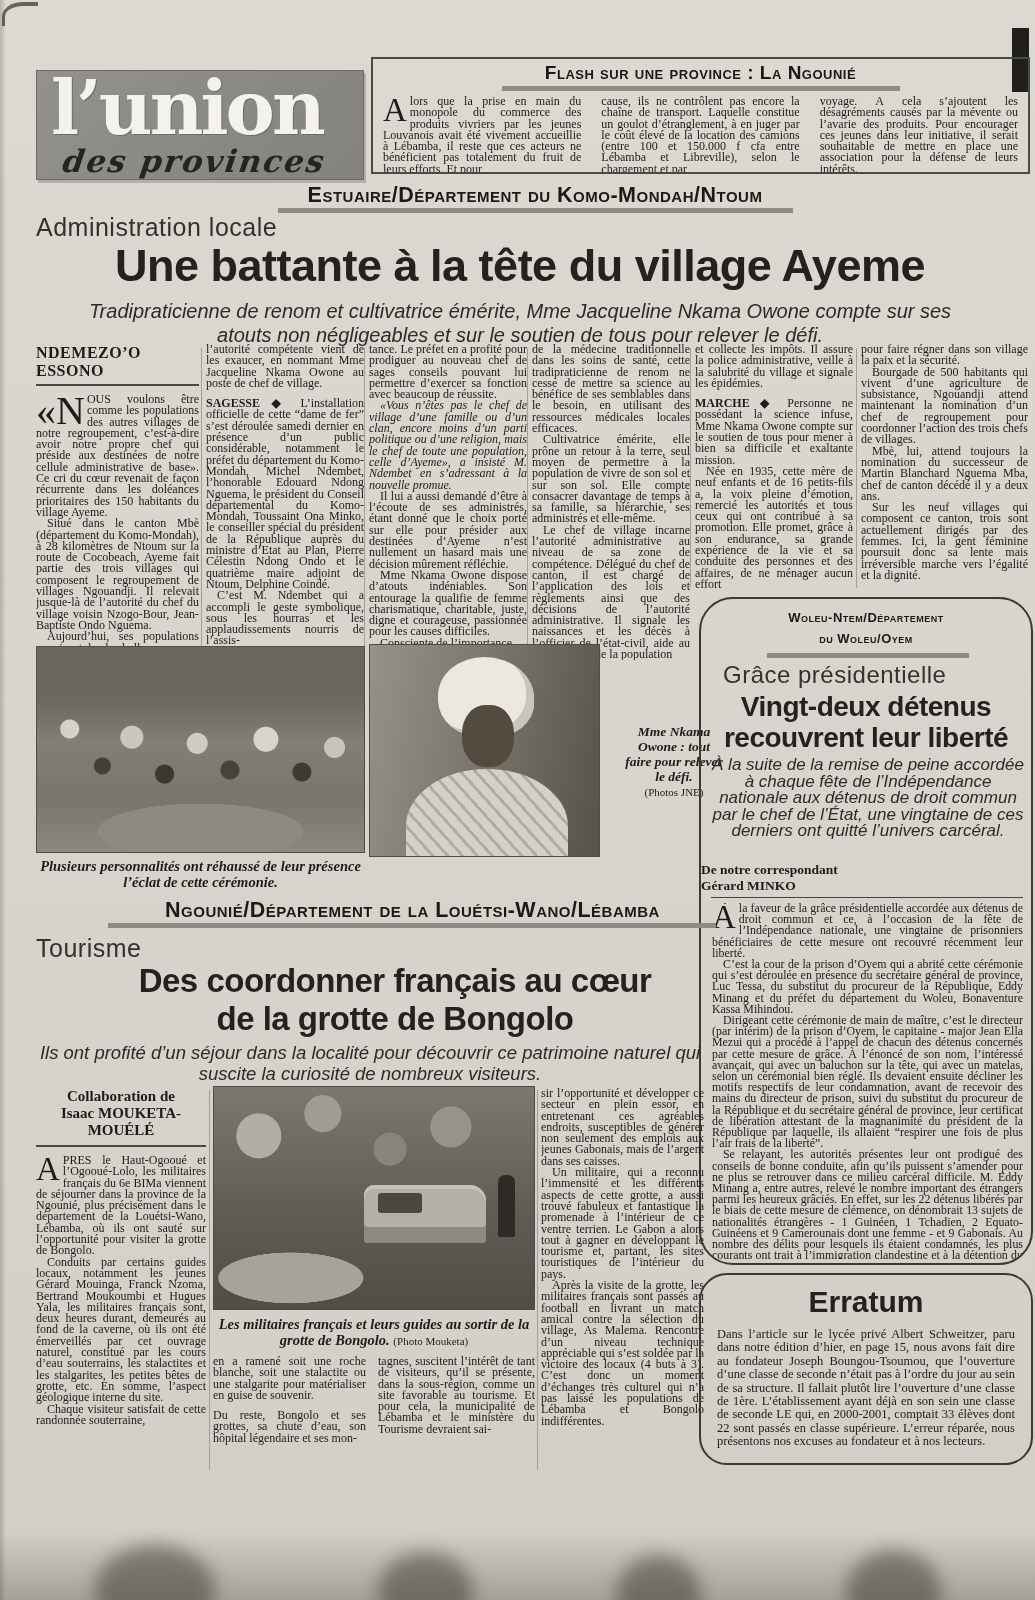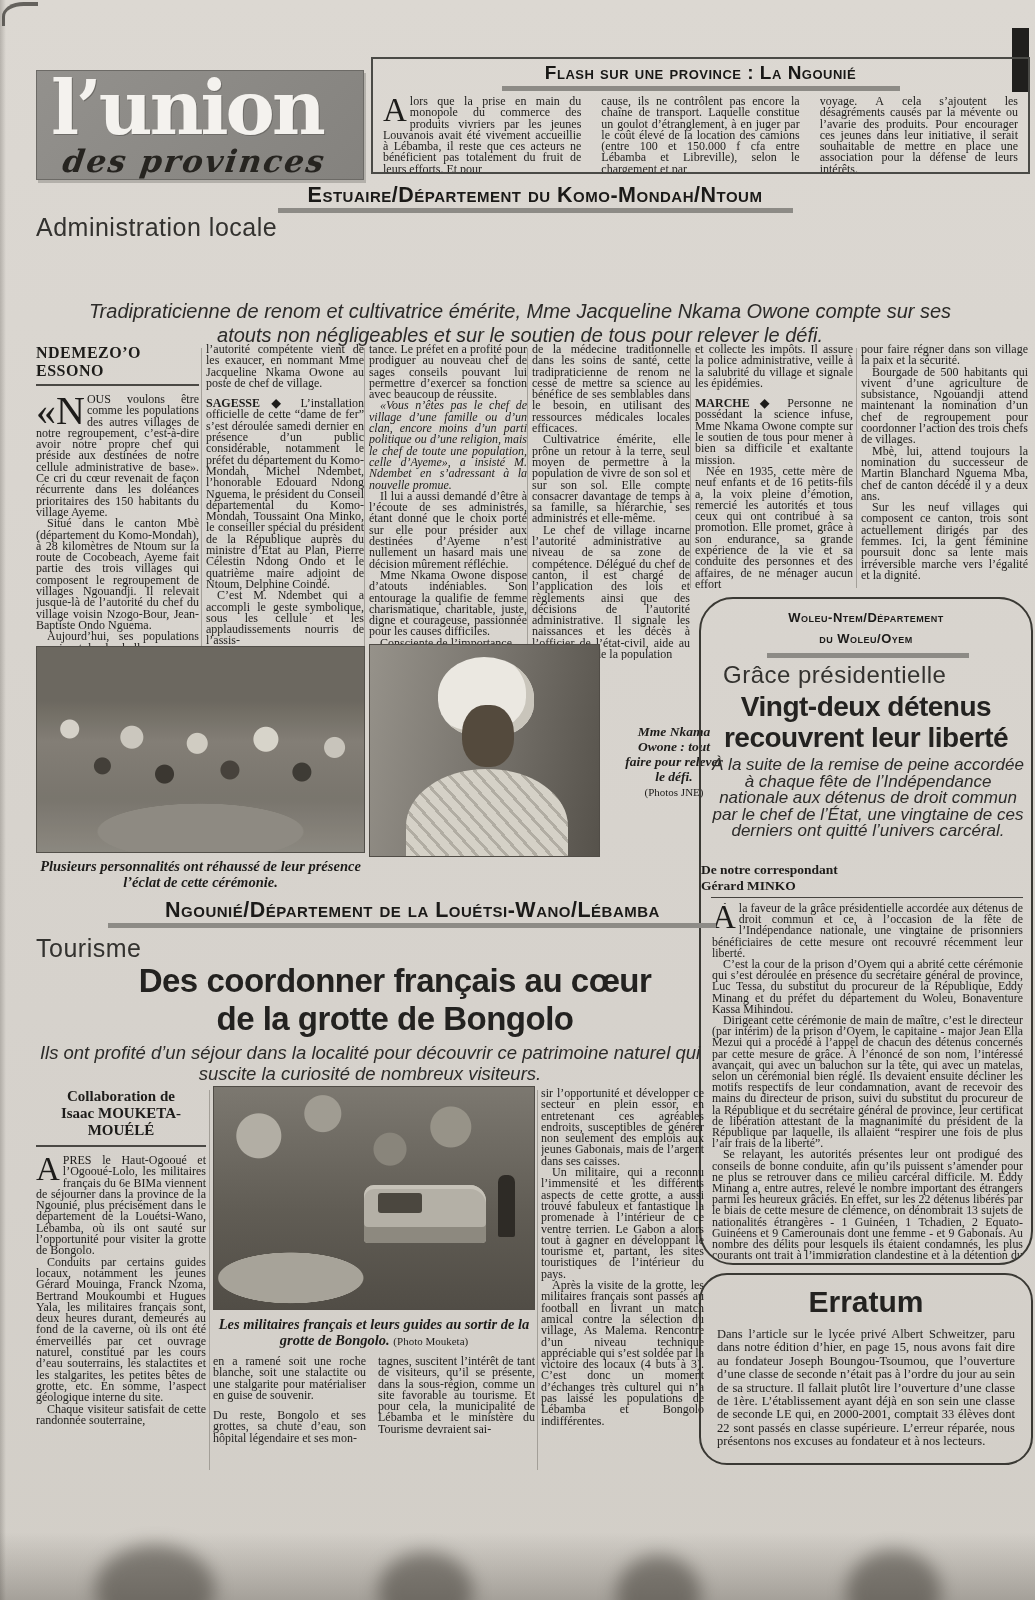--- a/index.html
+++ b/index.html
@@ -189,34 +189,35 @@
         </div>
       <div class="flash-col pcol">
           <p>voyage. À cela s’ajoutent les désagréments causés par la mévente ou l’avarie des produits. Pour encourager ces jeunes dans leur initiative, il serait souhaitable de mettre en place une association pour la défense de leurs intérêts.</p>
         </div>
     </div>
   </div>
 
   <div class="abs banner banner-estuaire">Estuaire/Département du Komo-Mondah/Ntoum</div>
   <div class="abs banner-bar bar-estuaire"></div>
   <div class="abs kicker kicker-admin">Administration locale</div>
+  <div class="abs headline headline-ayeme">Une battante à la tête du village Ayeme</div>
   <div class="abs subhead subhead-ayeme">Tradipraticienne de renom et cultivatrice émérite, Mme Jacqueline Nkama Owone compte sur ses atouts non négligeables et sur le soutien de tous pour relever le défi.</div>
 
   <div class="abs ay-col c1">
     <div class="byline">NDEMEZO’O ESSONO</div>
     <div class="pcol dcq" style="height:266px;overflow:hidden;">
         <p>«NOUS voulons être comme les populations des autres villages de notre regroupement, c’est-à-dire avoir notre propre chef qui préside aux destinées de notre cellule administrative de base». Ce cri du cœur revenait de façon récurrente dans les doléances prioritaires des 150 habitants du village Ayeme.</p>
         <p>Situé dans le canton Mbè (département du Komo-Mondah), à 28 kilomètres de Ntoum sur la route de Cocobeach, Ayeme fait partie des trois villages qui composent le regroupement de villages Ngouandji. Il relevait jusque-là de l’autorité du chef du village voisin Nzogo-Bour, Jean-Baptiste Ondo Nguema.</p>
         <p>Aujourd’hui, ses populations pavoisent de plus belle, car</p>
       </div>
   </div>
   <div class="abs ay-col c2 pcol">
       <p>l’autorité compétente vient de les exaucer, en nommant Mme Jacqueline Nkama Owone au poste de chef de village.</p>
       <p class="gap"><b>SAGESSE ◆ </b>L’installation officielle de cette “dame de fer” s’est déroulée samedi dernier en présence d’un public considérable, notamment le préfet du département du Komo-Mondah, Michel Ndembet, l’honorable Edouard Ndong Nguema, le président du Conseil départemental du Komo-Mondah, Toussaint Ona Minko, le conseiller spécial du président de la République auprès du ministre d’Etat au Plan, Pierre Célestin Ndong Ondo et le quatrième maire adjoint de Ntoum, Delphine Coindé.</p>
-      <p>C’est M. Ndembet qui a accompli le geste symbolique, sous les cellule et les applaudissements nourris de l’assis-</p>
+      <p>C’est M. Ndembet qui a accompli le geste symbolique, sous les hourras et les applaudissements nourris de l’assis-</p>
     </div>
   <div class="abs ay-col c3 pcol">
       <p>tance. Le préfet en a profité pour prodiguer au nouveau chef de sages conseils pouvant lui permettre d’exercer sa fonction avec beaucoup de réussite.</p>
       <p class="italic">«Vous n’êtes pas le chef de village d’une famille ou d’un clan, encore moins d’un parti politique ou d’une religion, mais le chef de toute une population, celle d’Ayeme», a insisté M. Ndembet en s’adressant à la nouvelle promue.</p>
       <p>Il lui a aussi demandé d’être à l’écoute de ses administrés, étant donné que le choix porté sur elle pour présider aux destinées d’Ayeme n’est nullement un hasard mais une décision mûrement réfléchie.</p>
       <p>Mme Nkama Owone dispose d’atouts indéniables. Son entourage la qualifie de femme charismatique, charitable, juste, digne et courageuse, passionnée pour les causes difficiles.</p>
       <p>Consciente de l’importance</p>
     </div>
   <div class="abs ay-col c4 pcol">
       <p>de la médecine traditionnelle dans les soins de santé, cette tradipraticienne de renom ne cesse de mettre sa science au bénéfice de ses semblables dans le besoin, en utilisant des ressources médicales locales efficaces.</p>

